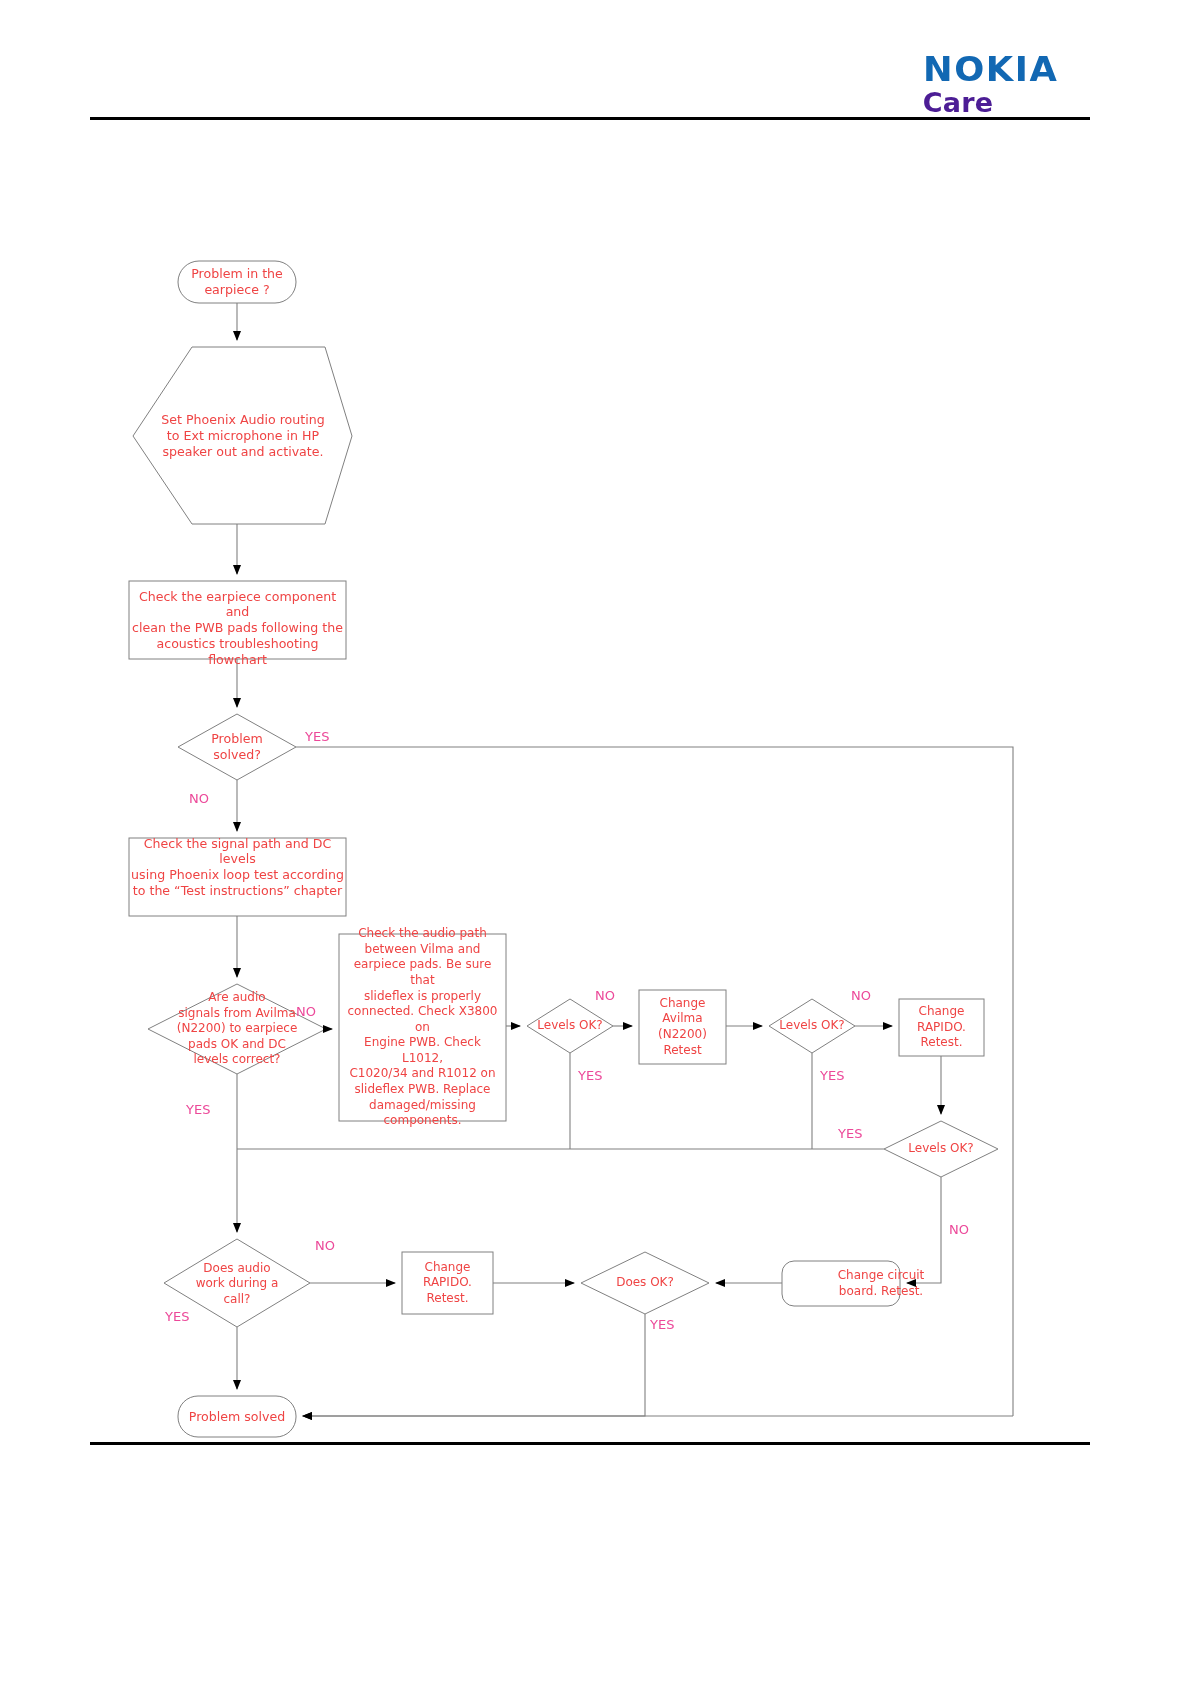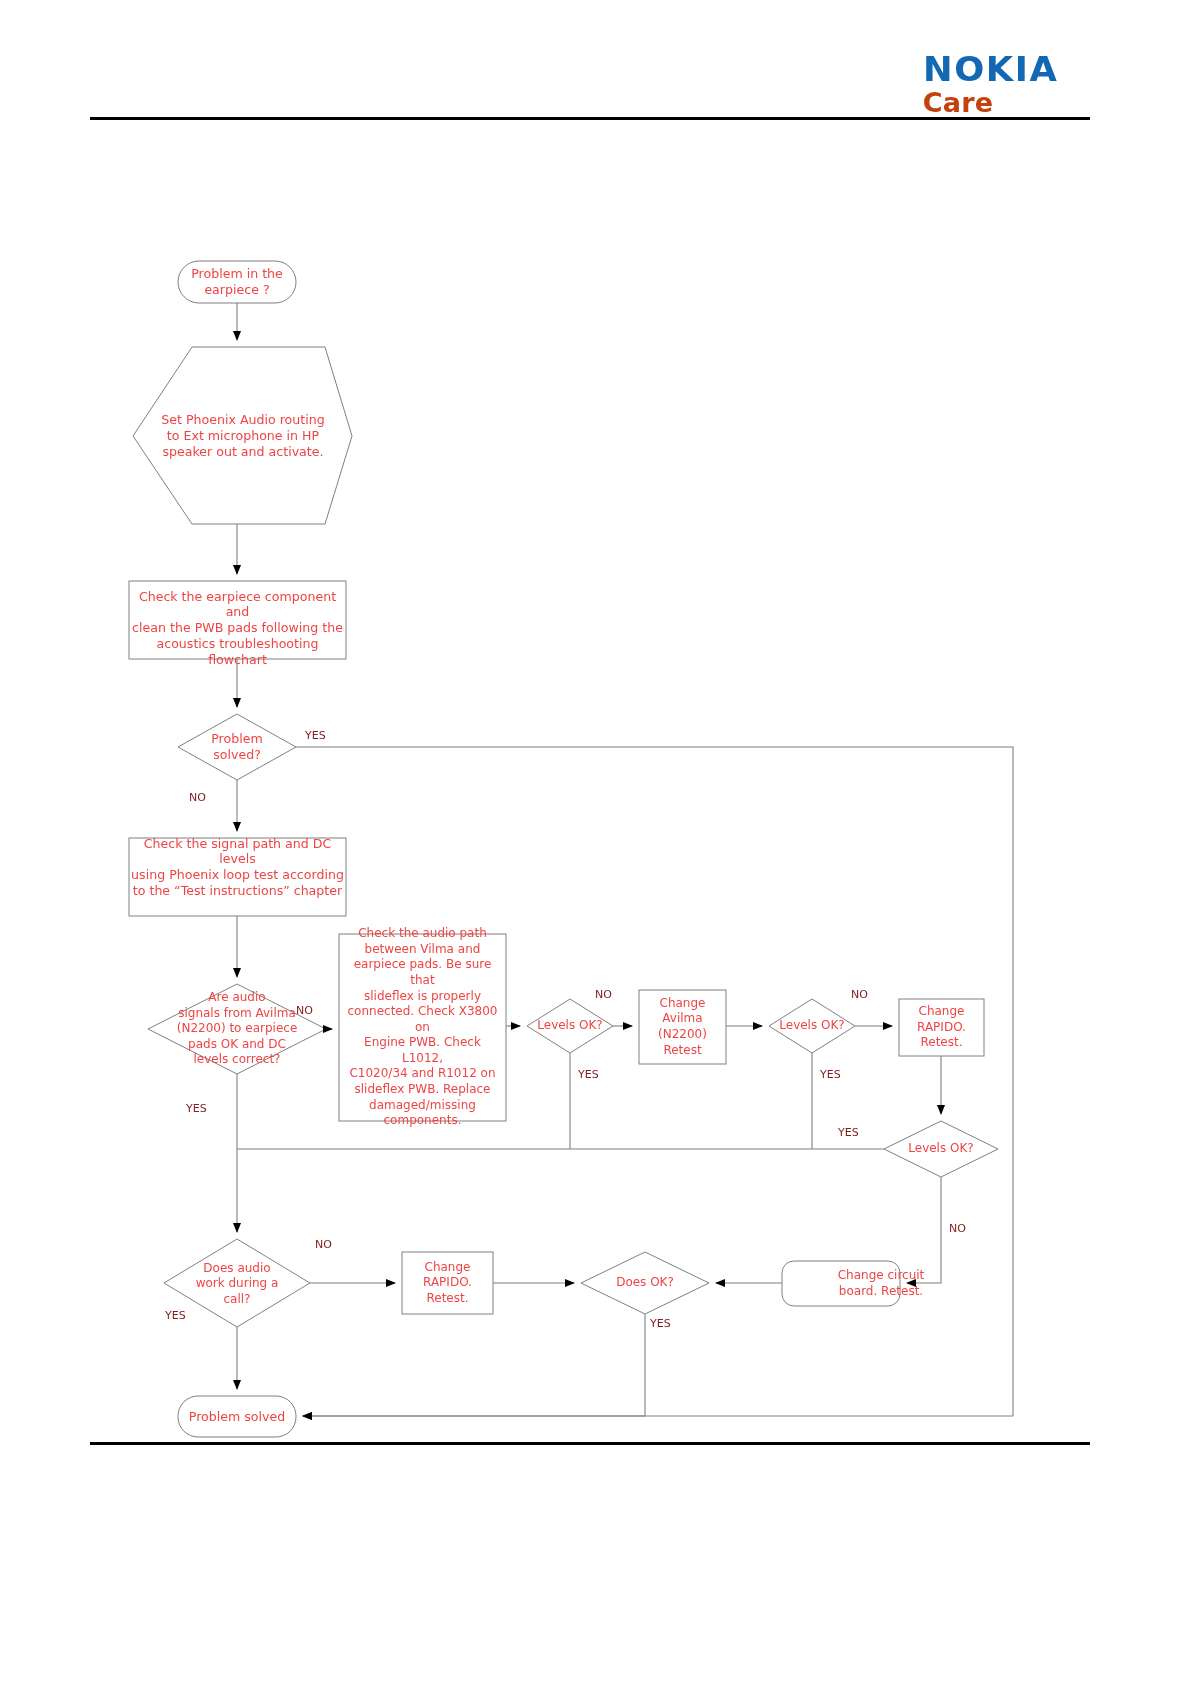--- a/index.html
+++ b/index.html
@@ -39,21 +39,21 @@
     color: #1268b3;
     transform: scaleX(1.04);
     transform-origin: left center;
   }
   #brand .care-word {
     display: block;
     font-family: "DejaVu Sans", "Liberation Sans", sans-serif;
     font-weight: bold;
     font-size: 27px;
     letter-spacing: 0.2px;
-    color: #c2410c;
+    color: #4c1d95;
     margin-top: 3px;
   }
   #header-rule {
     position: absolute;
     left: 90px;
     top: 117px;
     width: 1000px;
     height: 3px;
     background: #000000;
   }
@@ -85,22 +85,22 @@
     color: #ef4444;
     pointer-events: none;
     white-space: pre-line;
   }
   .node-text.small {
     font-size: 12px;
     line-height: 1.3;
   }
   .edge-label {
     position: absolute;
-    font-size: 11px;
-    color: #7f1d1d;
+    font-size: 13px;
+    color: #ec4899;
     white-space: nowrap;
   }
 </style>
 </head>
 <body>
 
 <div id="page">
 
   <div id="brand">
     <span class="nokia-word">NOKIA</span>

